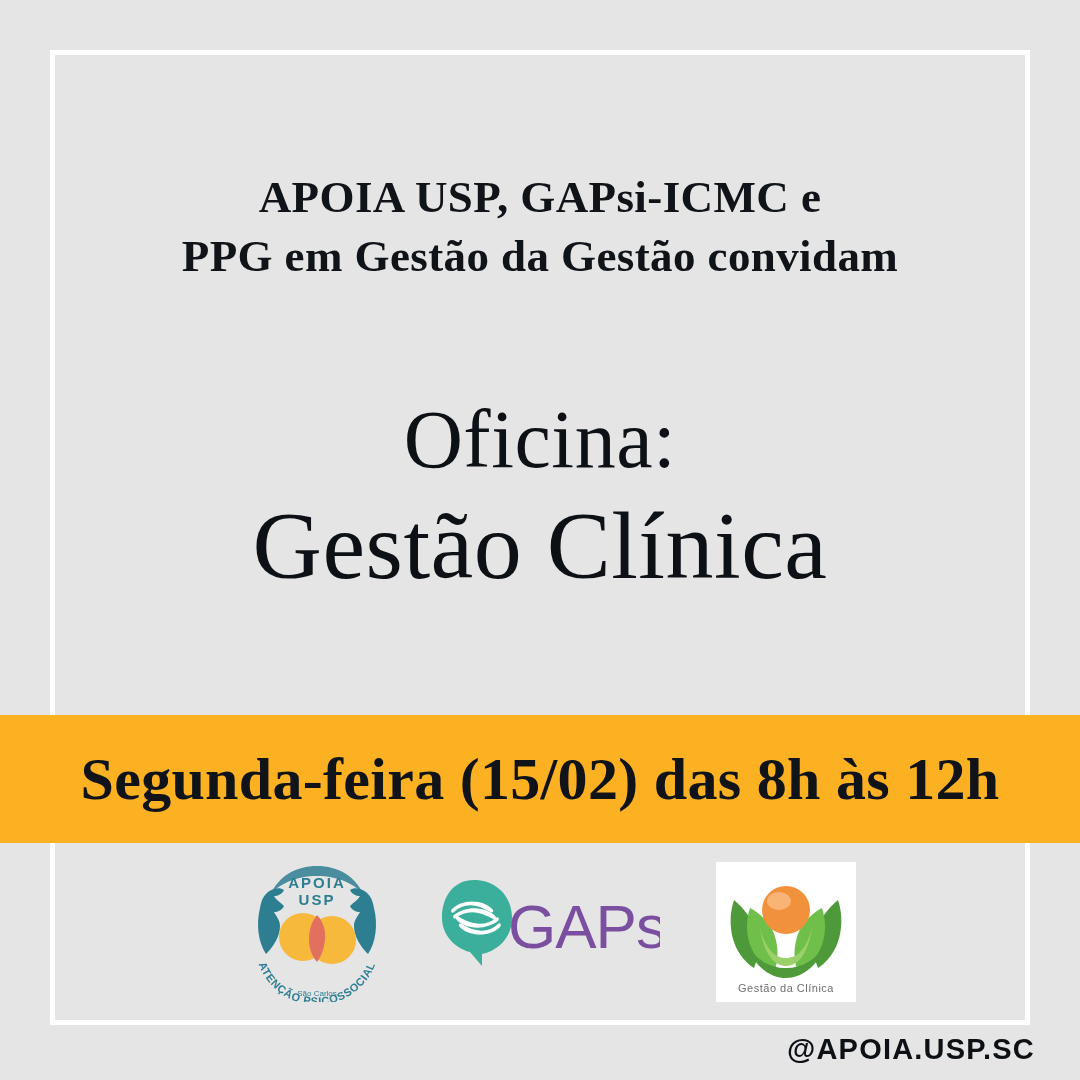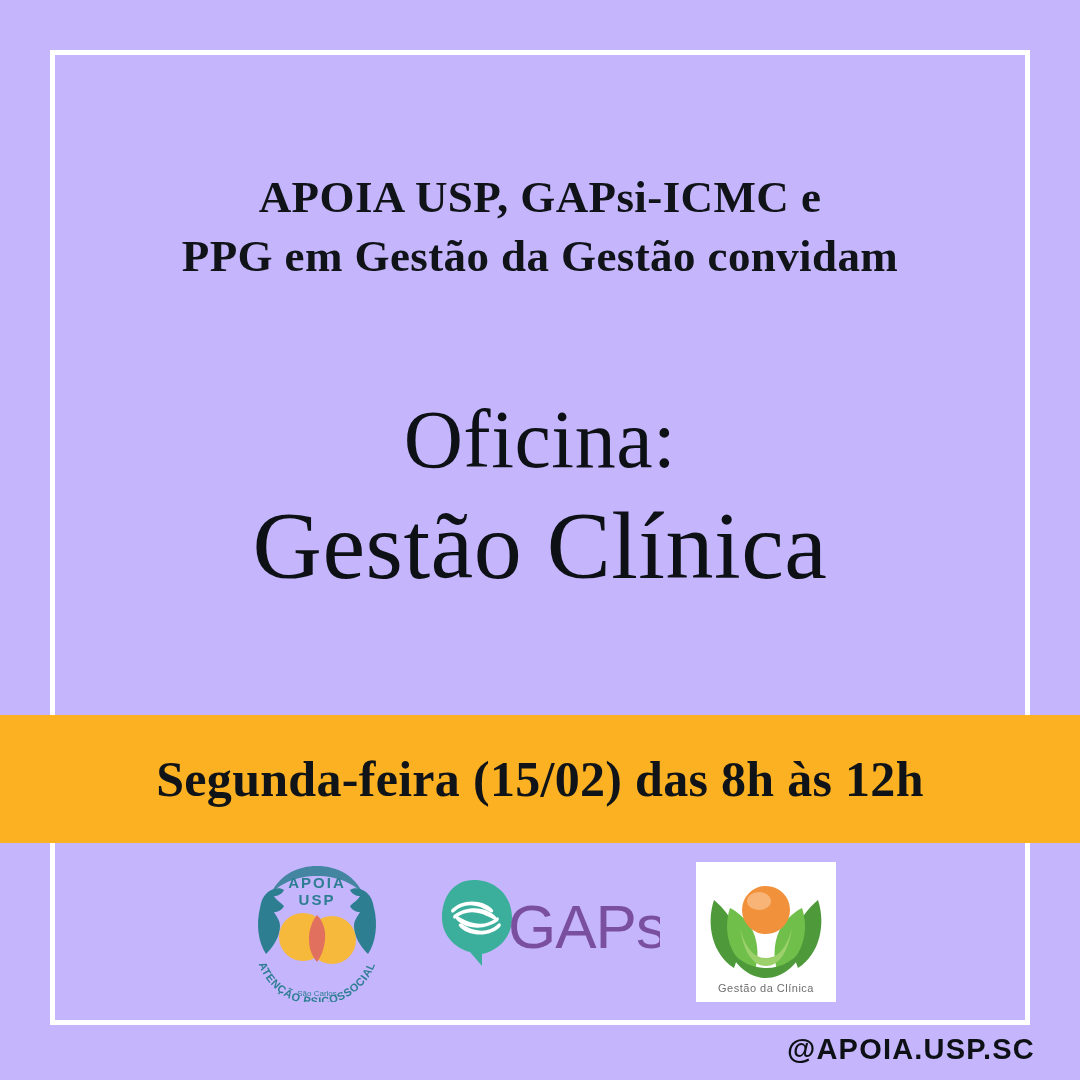--- a/index.html
+++ b/index.html
@@ -9,21 +9,21 @@
     background: #ffffff;
   }
   body {
     font-family: "Liberation Serif", "DejaVu Serif", serif;
   }
 
   .poster {
     position: relative;
     width: 1080px;
     height: 1080px;
-    background: #c4b5fd;
+    background: #e5e5e5;
     overflow: hidden;
     box-sizing: border-box;
   }
 
   
   .frame {
     position: absolute;
     left: 50px;
     top: 50px;
     width: 980px;
@@ -89,21 +89,21 @@
     width: 1080px;
     height: 128px;
     background: #FBB122;
     display: flex;
     align-items: center;
     justify-content: center;
     z-index: 4;
   }
   .date-banner-text {
     font-family: "Liberation Serif", "DejaVu Serif", serif;
-    font-size: 50px;
+    font-size: 60px;
     font-weight: 700;
     color: #101418;
     letter-spacing: 0.3px;
     white-space: nowrap;
   }
 
   
   .logo-row {
     position: absolute;
     left: 0;
@@ -112,21 +112,21 @@
     height: 140px;
     z-index: 3;
   }
 
   .logo {
     position: absolute;
     top: 0;
   }
   .logo-apoia   { left: 244px; width: 146px; height: 140px; }
   .logo-gapsi   { left: 432px; width: 228px; height: 140px; }
-  .logo-gestao  { left: 696px; width: 140px; height: 140px; }
+  .logo-gestao  { left: 716px; width: 140px; height: 140px; }
 
   
   .handle {
     position: absolute;
     right: 45px;
     top: 1033px;
     font-family: "Liberation Sans", "DejaVu Sans", sans-serif;
     font-size: 29px;
     font-weight: 700;
     color: #0d1115;

